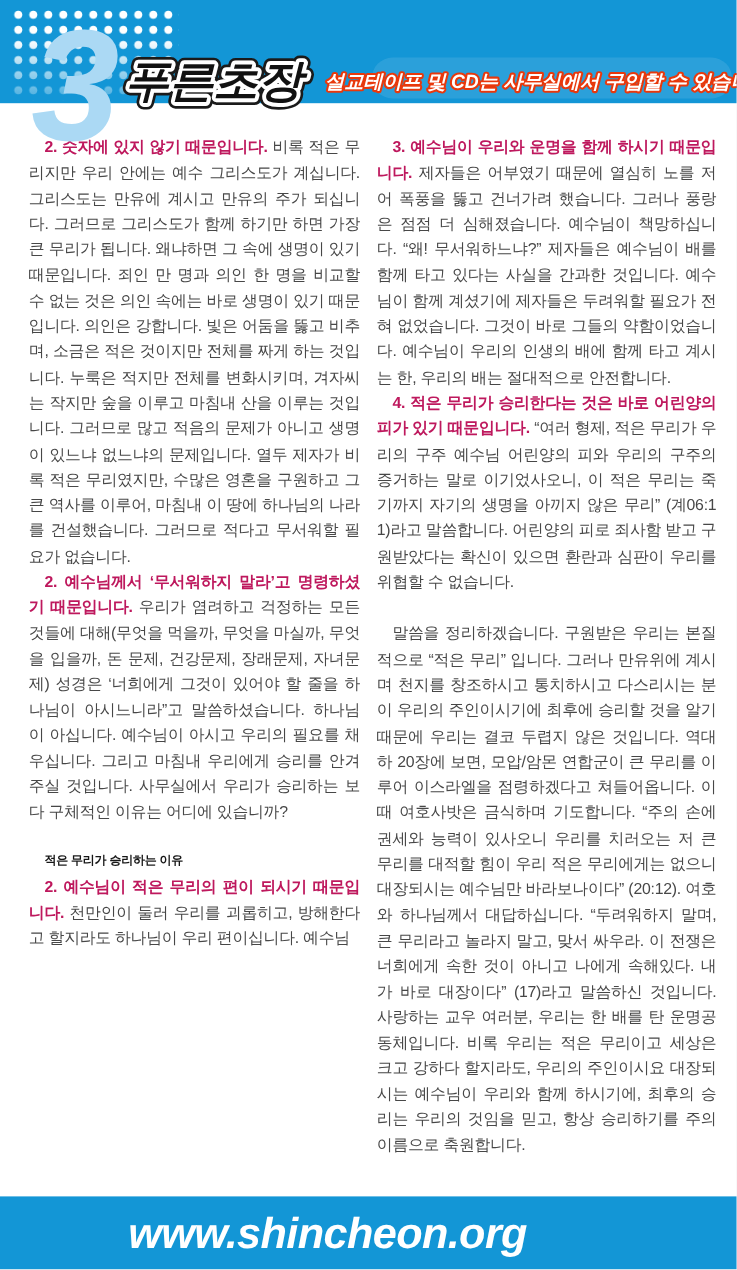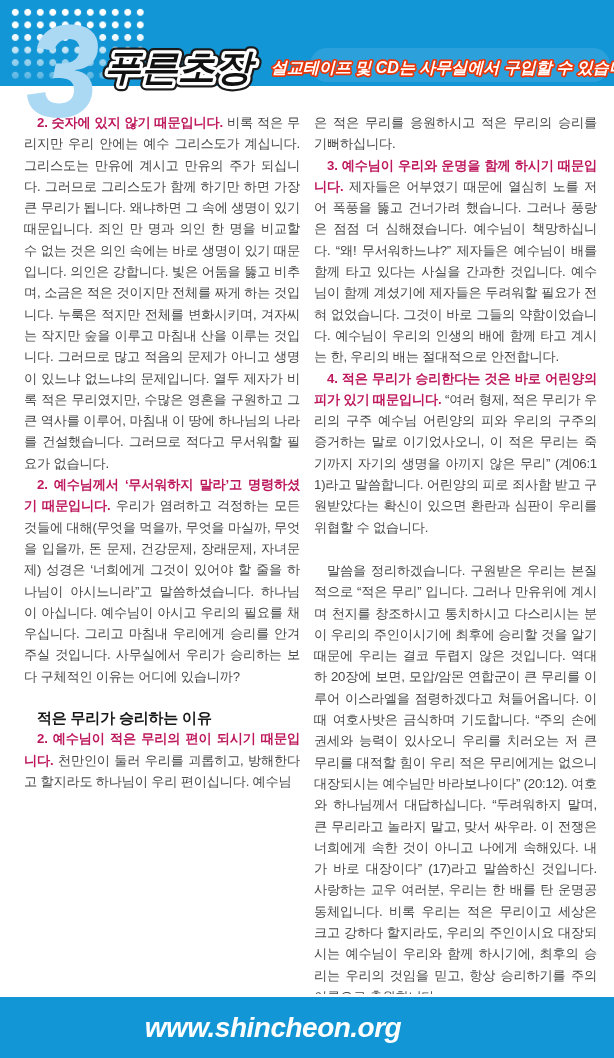--- a/index.html
+++ b/index.html
@@ -48,31 +48,31 @@
     text-align:justify;word-break:break-all;
   }
   .col-left{left:24px;width:276px;}
   .col-right{left:314px;width:283px;}
   .para{margin:0;}
   .indent{text-indent:13px;}
   .gap-top{margin-top:22px;}
   .col b{color:#be185d;}
   .subheading{
     margin:20px 0 0;text-indent:13px;
-    font-size:15px;font-weight:bold;color:#161616;
+    font-size:10px;font-weight:bold;color:#161616;
   }
 
   
   .footer{
     position:absolute;left:0;bottom:0;width:614px;height:61px;
     background:var(--band_blue,#1396d6);
     display:flex;align-items:center;justify-content:center;
   }
   .footer .url{
-    font-size:28px;font-weight:bold;font-style:italic;
+    font-size:36px;font-weight:bold;font-style:italic;
     color:var(--footer_text,#ffffff);margin-right:68px;letter-spacing:-.5px;
   }
 </style>
 </head>
 <body>
 
 <div class="page">
 
   <div class="header">
     <div class="dots"></div>
@@ -90,21 +90,20 @@
   </svg>
 
   <div class="col col-left">
     <p class="para indent"><b>2. 숫자에 있지 않기 때문입니다.</b><span> 비록 적은 무리지만 우리 안에는 예수 그리스도가 계십니다. 그리스도는 만유에 계시고 만유의 주가 되십니다. 그러므로 그리스도가 함께 하기만 하면 가장 큰 무리가 됩니다. 왜냐하면 그 속에 생명이 있기 때문입니다. 죄인 만 명과 의인 한 명을 비교할 수 없는 것은 의인 속에는 바로 생명이 있기 때문입니다. 의인은 강합니다. 빛은 어둠을 뚫고 비추며, 소금은 적은 것이지만 전체를 짜게 하는 것입니다. 누룩은 적지만 전체를 변화시키며, 겨자씨는 작지만 숲을 이루고 마침내 산을 이루는 것입니다. 그러므로 많고 적음의 문제가 아니고 생명이 있느냐 없느냐의 문제입니다. 열두 제자가 비록 적은 무리였지만, 수많은 영혼을 구원하고 그 큰 역사를 이루어, 마침내 이 땅에 하나님의 나라를 건설했습니다. 그러므로 적다고 무서워할 필요가 없습니다.</span></p>
     <p class="para indent"><b>2. 예수님께서 ‘무서워하지 말라’고 명령하셨기 때문입니다.</b><span> 우리가 염려하고 걱정하는 모든 것들에 대해(무엇을 먹을까, 무엇을 마실까, 무엇을 입을까, 돈 문제, 건강문제, 장래문제, 자녀문제) 성경은 ‘너희에게 그것이 있어야 할 줄을 하나님이 아시느니라”고 말씀하셨습니다. 하나님이 아십니다. 예수님이 아시고 우리의 필요를 채우십니다. 그리고 마침내 우리에게 승리를 안겨주실 것입니다. 사무실에서 우리가 승리하는 보다 구체적인 이유는 어디에 있습니까?</span></p>
     <h3 class="subheading">적은 무리가 승리하는 이유</h3>
     <p class="para indent"><b>2. 예수님이 적은 무리의 편이 되시기 때문입니다.</b><span> 천만인이 둘러 우리를 괴롭히고, 방해한다고 할지라도 하나님이 우리 편이십니다. 예수님</span></p>
   </div>
 
   <div class="col col-right">
-    <p class="para"><span>은 적은 무리를 응원하시고 적은 무리의 승리를 기뻐하십니다.</span></p>
     <p class="para indent"><b>3. 예수님이 우리와 운명을 함께 하시기 때문입니다.</b><span> 제자들은 어부였기 때문에 열심히 노를 저어 폭풍을 뚫고 건너가려 했습니다. 그러나 풍랑은 점점 더 심해졌습니다. 예수님이 책망하십니다. “왜! 무서워하느냐?” 제자들은 예수님이 배를 함께 타고 있다는 사실을 간과한 것입니다. 예수님이 함께 계셨기에 제자들은 두려워할 필요가 전혀 없었습니다. 그것이 바로 그들의 약함이었습니다. 예수님이 우리의 인생의 배에 함께 타고 계시는 한, 우리의 배는 절대적으로 안전합니다.</span></p>
     <p class="para indent"><b>4. 적은 무리가 승리한다는 것은 바로 어린양의 피가 있기 때문입니다.</b><span> “여러 형제, 적은 무리가 우리의 구주 예수님 어린양의 피와 우리의 구주의 증거하는 말로 이기었사오니, 이 적은 무리는 죽기까지 자기의 생명을 아끼지 않은 무리” (계06:11)라고 말씀합니다. 어린양의 피로 죄사함 받고 구원받았다는 확신이 있으면 환란과 심판이 우리를 위협할 수 없습니다.</span></p>
     <p class="para indent gap-top"><span>말씀을 정리하겠습니다. 구원받은 우리는 본질적으로 “적은 무리” 입니다. 그러나 만유위에 계시며 천지를 창조하시고 통치하시고 다스리시는 분이 우리의 주인이시기에 최후에 승리할 것을 알기 때문에 우리는 결코 두렵지 않은 것입니다. 역대하 20장에 보면, 모압/암몬 연합군이 큰 무리를 이루어 이스라엘을 점령하겠다고 쳐들어옵니다. 이 때 여호사밧은 금식하며 기도합니다. “주의 손에 권세와 능력이 있사오니 우리를 치러오는 저 큰 무리를 대적할 힘이 우리 적은 무리에게는 없으니 대장되시는 예수님만 바라보나이다” (20:12). 여호와 하나님께서 대답하십니다. “두려워하지 말며, 큰 무리라고 놀라지 말고, 맞서 싸우라. 이 전쟁은 너희에게 속한 것이 아니고 나에게 속해있다. 내가 바로 대장이다” (17)라고 말씀하신 것입니다. 사랑하는 교우 여러분, 우리는 한 배를 탄 운명공동체입니다. 비록 우리는 적은 무리이고 세상은 크고 강하다 할지라도, 우리의 주인이시요 대장되시는 예수님이 우리와 함께 하시기에, 최후의 승리는 우리의 것임을 믿고, 항상 승리하기를 주의 이름으로 축원합니다.</span></p>
   </div>
 
   <div class="footer">
     <span class="url">www.shincheon.org</span>
   </div>
 
 </div>

